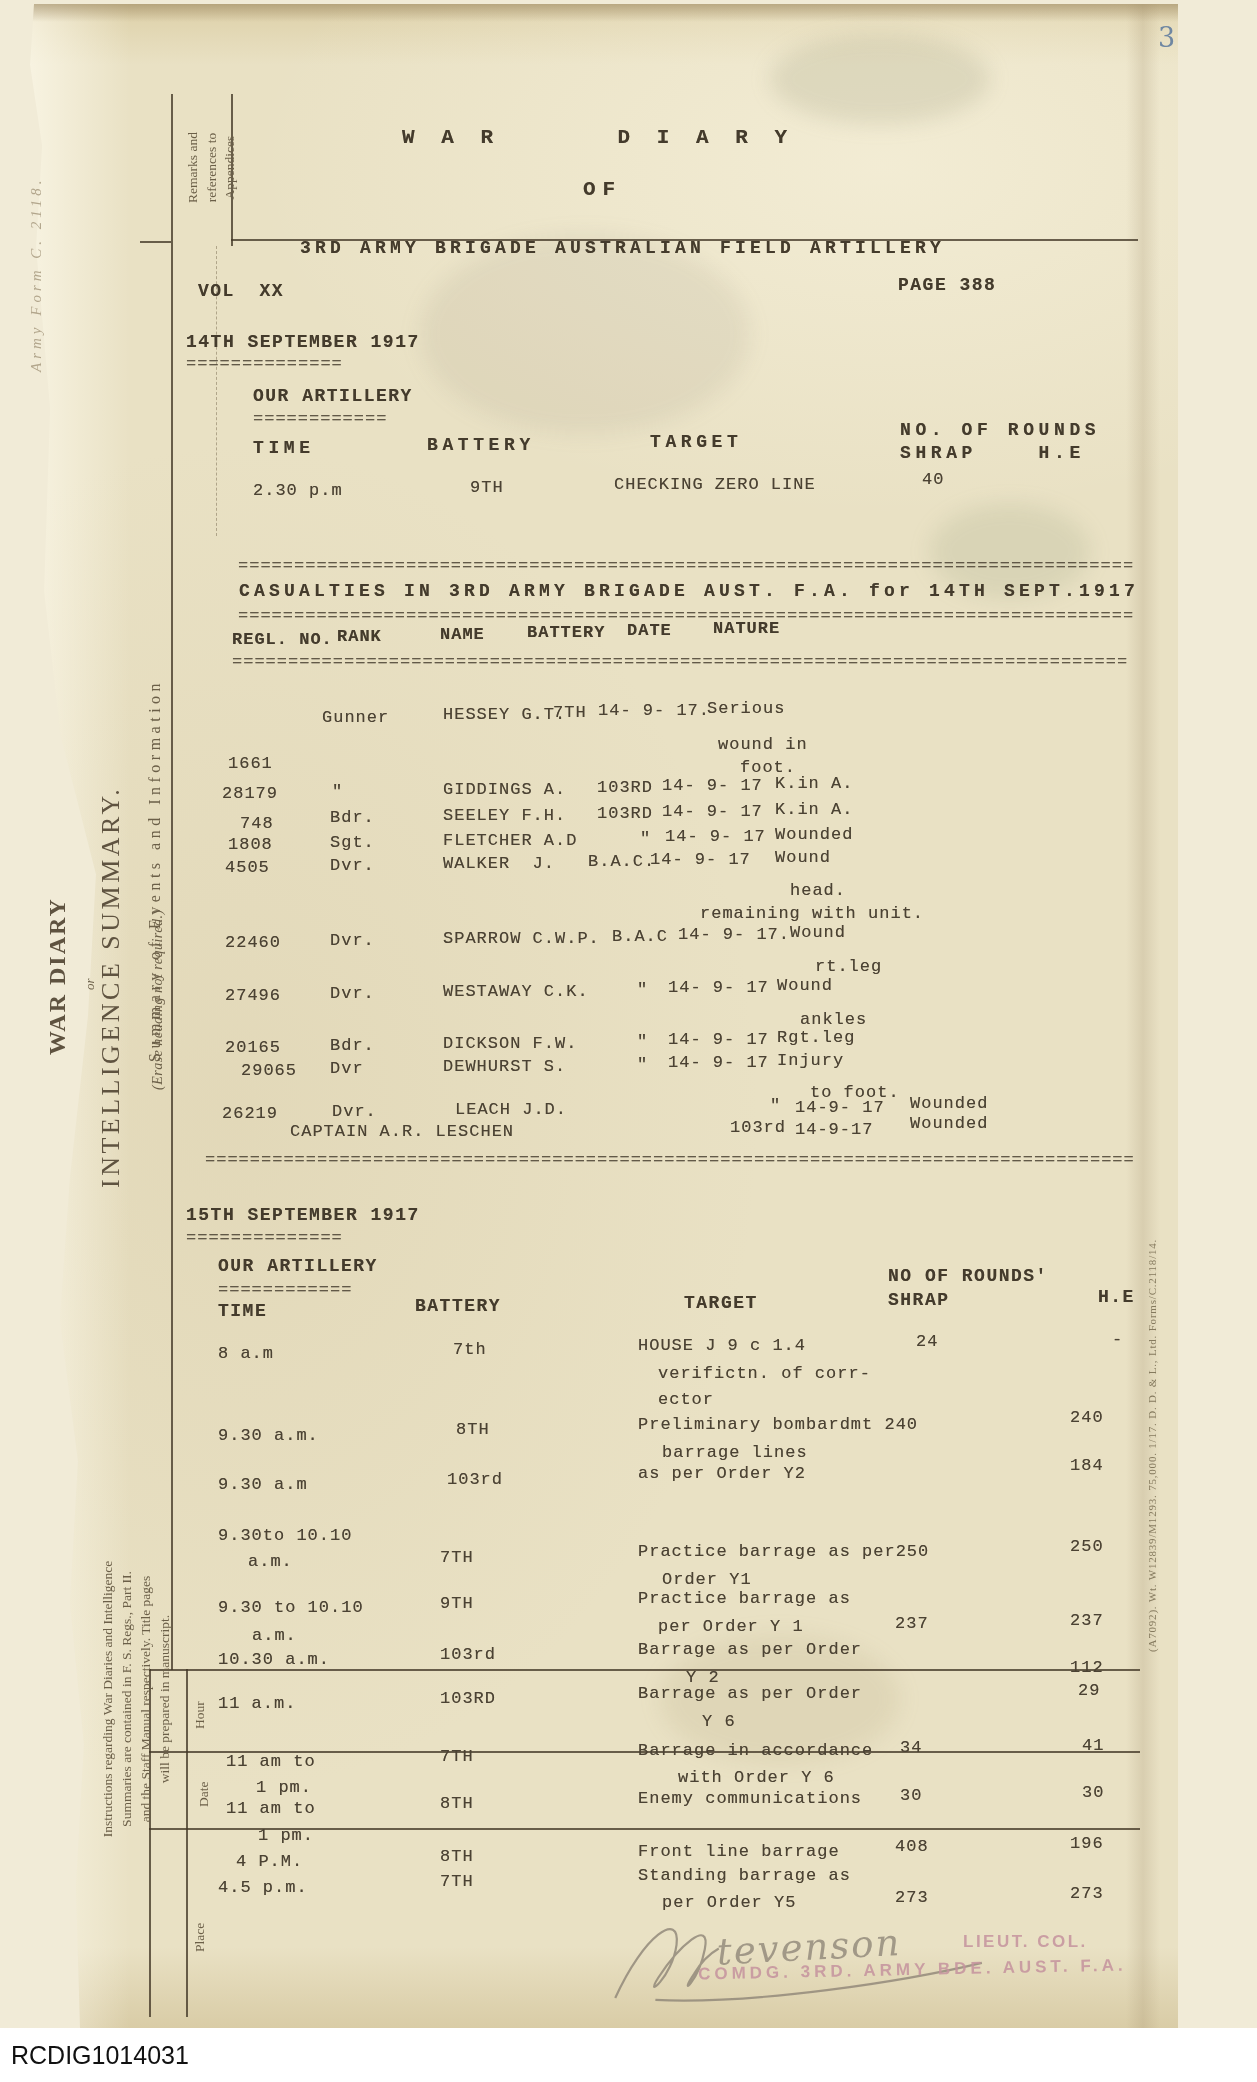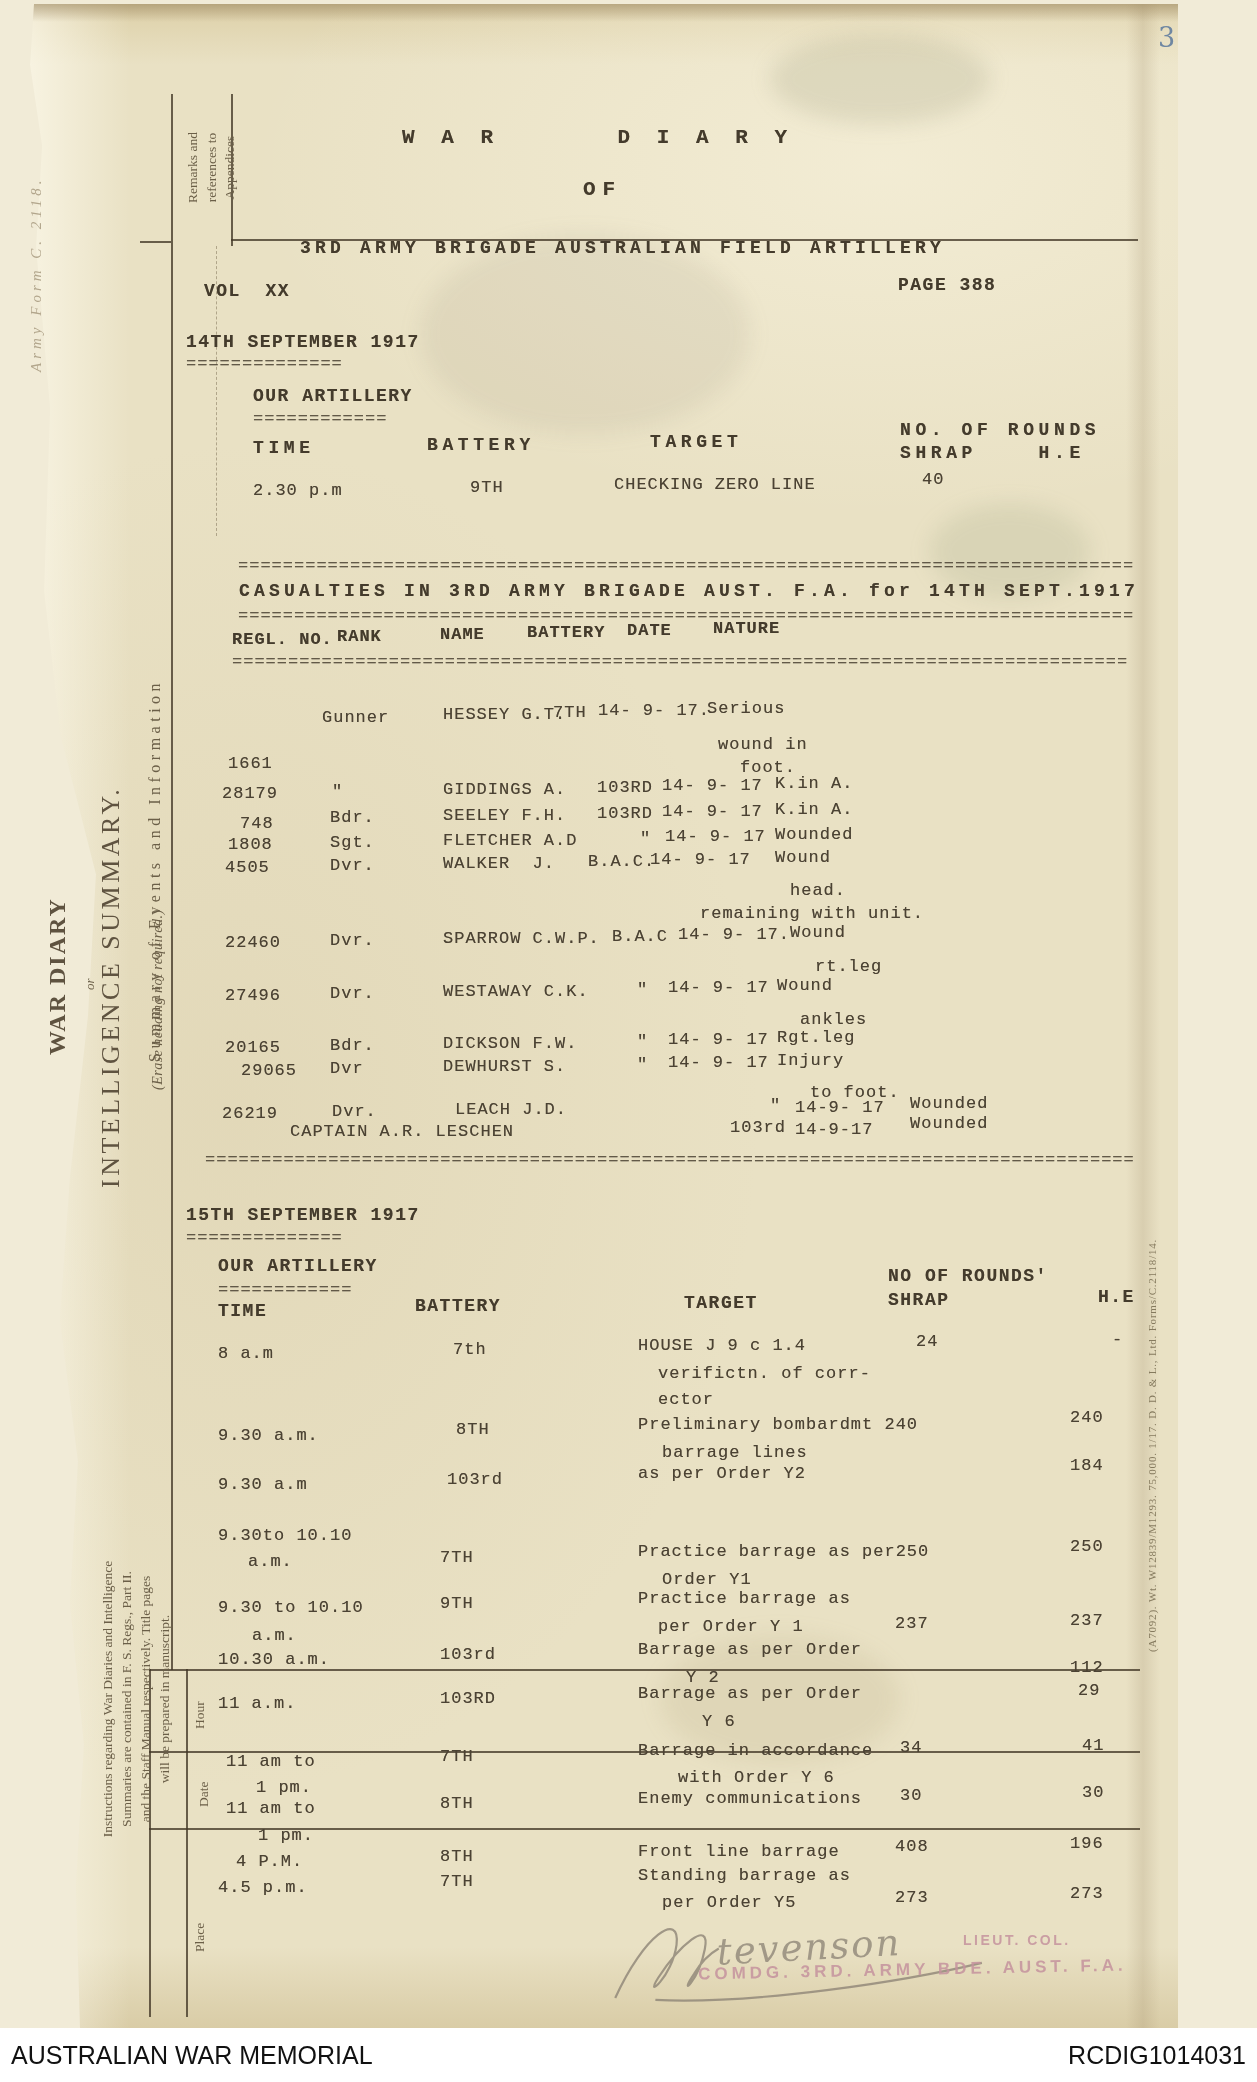--- a/index.html
+++ b/index.html
@@ -47,21 +47,21 @@
   .lg{font-size:18px;font-weight:bold;letter-spacing:1.5px;color:#443b2c;}
   .md{font-size:17px;font-weight:bold;letter-spacing:1px;color:#443b2c;}
   .lg2{font-size:18px;font-weight:bold;letter-spacing:4.6px;color:#443b2c;}
   .wide{font-size:18px;font-weight:bold;letter-spacing:4.2px;color:#443b2c;}
   .ttl{font-size:21px;font-weight:bold;letter-spacing:7px;color:#443b2c;}
   .fade{opacity:.85;}
 
   
   .stamp{position:absolute;font-family:"Liberation Sans",sans-serif;font-weight:bold;
          color:#c5939e;opacity:.85;}
-  .stamp1{left:963px;top:1932px;font-size:14px;letter-spacing:2.5px;}
+  .stamp1{left:963px;top:1932px;font-size:17px;letter-spacing:2.5px;}
   .stamp2{left:698px;top:1960px;font-size:17px;letter-spacing:4px;transform:rotate(-1.2deg);}
   .sig{position:absolute;left:605px;top:1895px;width:440px;height:112px;}
 
   
   .pageno{position:absolute;left:1158px;top:22px;font-family:"DejaVu Serif",serif;
           font-size:27px;color:#6f87a2;}
   .footer{position:absolute;left:0;top:2028px;width:1257px;height:54px;background:#ffffff;
           display:flex;align-items:center;justify-content:space-between;
           font-size:25px;color:#111;}
   .footer span{padding:0 11px;}
@@ -113,21 +113,21 @@
     </div>
   <div class="rot" style="left:192px;top:1729px;font-size:13.5px;">Hour</div>
   <div class="rot" style="left:196px;top:1807px;font-size:13.5px;">Date</div>
   <div class="rot" style="left:192px;top:1952px;font-size:13.5px;">Place</div>
   <div class="rot" style="left:1146px;top:1652px;font-size:11px;letter-spacing:.8px;color:#857a5e;">(A7092).  Wt. W12839/M1293.  75,000.  1/17.  D. D. &amp; L., Ltd.  Forms/C.2118/14.</div>
 
   <div id="typed-layer">
       <span class="tp ttl" style="left: 402px; top: 126px;">W A R      D I A R Y</span>
       <span class="tp ttl" style="left: 583px; top: 178px;">OF</span>
       <span class="tp wide" style="left: 300px; top: 238px;">3RD ARMY BRIGADE AUSTRALIAN FIELD ARTILLERY</span>
-      <span class="tp lg" style="left: 204px; top: 281px;">VOL  XX</span>
+      <span class="tp lg" style="left: 198px; top: 281px;">VOL  XX</span>
       <span class="tp lg" style="left: 898px; top: 275px;">PAGE 388</span>
       <span class="tp lg" style="left: 186px; top: 332px;">14TH SEPTEMBER 1917</span>
       <span class="tp fade" style="left: 186px; top: 354px;">==============</span>
       <span class="tp lg" style="left: 253px; top: 386px;">OUR ARTILLERY</span>
       <span class="tp fade" style="left: 253px; top: 409px;">============</span>
       <span class="tp lg2" style="left: 253px; top: 438px;">TIME</span>
       <span class="tp lg2" style="left: 427px; top: 435px;">BATTERY</span>
       <span class="tp lg2" style="left: 650px; top: 432px;">TARGET</span>
       <span class="tp lg2" style="left: 900px; top: 420px;">NO. OF ROUNDS</span>
       <span class="tp lg2" style="left: 900px; top: 443px;">SHRAP    H.E</span>
@@ -302,17 +302,16 @@
         <text x="112" y="64" font-family="DejaVu Serif, serif" font-style="italic" font-size="37" fill="#8e8577" opacity="0.78" letter-spacing="2">tevenson</text>
       </g>
     </svg>
   </div>
   <div class="stamp stamp1">LIEUT. COL.</div>
   <div class="stamp stamp2">COMDG. 3RD. ARMY BDE. AUST. F.A.</div>
 
   <div class="pageno">3</div>
 
   <div class="footer">
-    <span>AUSTRALIAN WAR MEMORIAL</span>
     <span>RCDIG1014031</span>
   </div>
 
 </div>
 
 </body></html>

